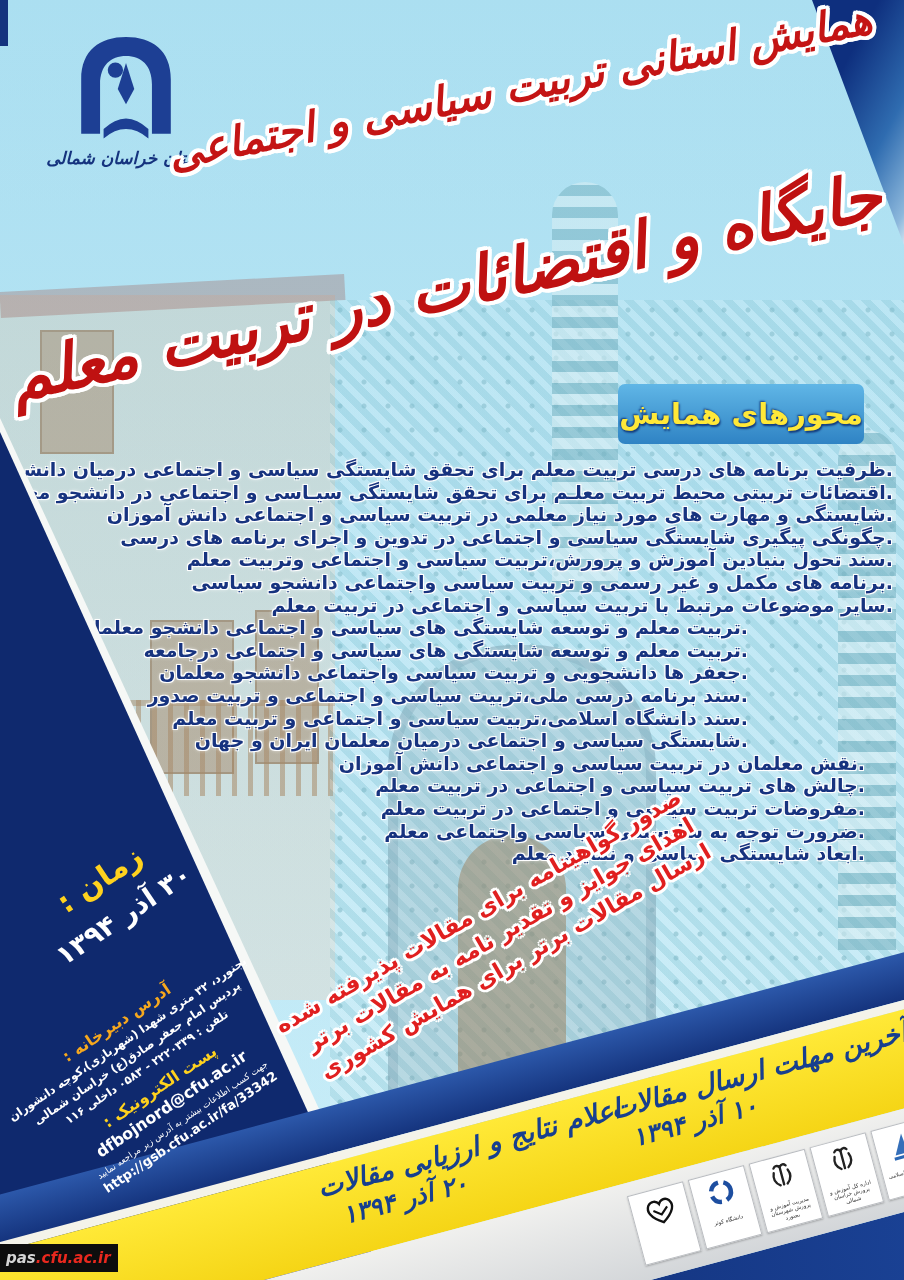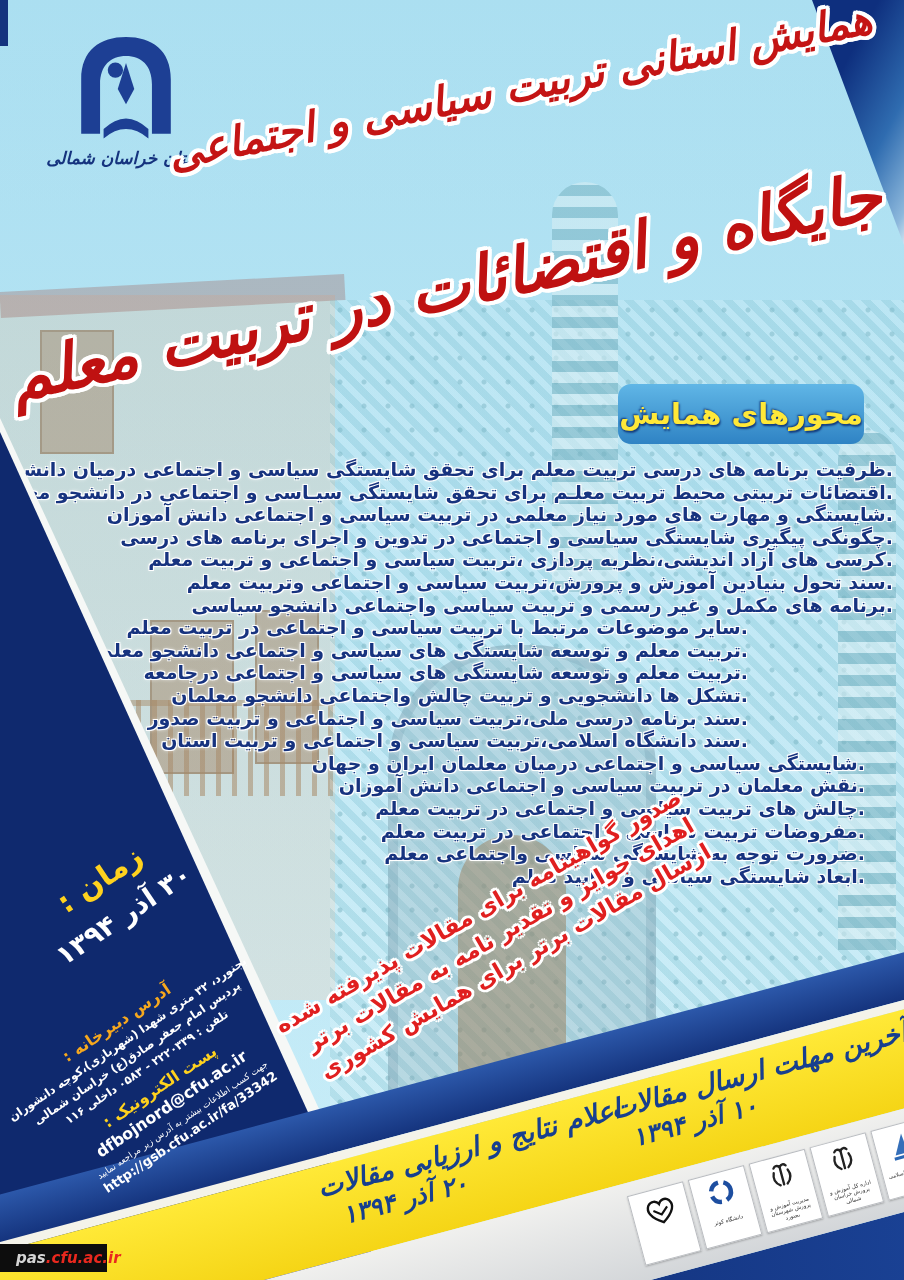--- a/index.html
+++ b/index.html
@@ -42,21 +42,21 @@
   
   .stroke-w{ text-shadow:
      -3px -3px 0 #fff, 3px -3px 0 #fff,-3px 3px 0 #fff,3px 3px 0 #fff,
      0 -4px 0 #fff,0 4px 0 #fff,-4px 0 0 #fff,4px 0 0 #fff,
      -2px -4px 0 #fff,2px 4px 0 #fff,4px -2px 0 #fff,-4px 2px 0 #fff;}
   .title-top{left:150px;top:62px;width:740px;z-index:3;transform:rotate(-11deg);
     font-size:42px;font-weight:bold;font-style:italic;color:#c41414;text-align:center;direction:rtl;white-space:nowrap;}
   .title-main{left:20px;top:248px;width:870px;z-index:3;transform:rotate(-12deg);
     font-size:64px;font-weight:bold;font-style:italic;color:#bf1111;text-align:center;direction:rtl;white-space:nowrap;}
   
-  .badge{left:618px;top:384px;width:246px;height:60px;z-index:3;border-radius:13px;
+  .badge{left:618px;top:384px;width:246px;height:60px;z-index:3;border-radius:7px;
     background:linear-gradient(180deg,#60b6e6,#2f83c4);display:flex;align-items:center;justify-content:center;
     font-size:29px;font-weight:bold;color:#ffe838;text-shadow:1px 2px 2px #123a7c, -1px -1px 2px #123a7c;direction:rtl;}
   .topics{left:0;top:458px;width:893px;z-index:3;direction:rtl;text-align:right;}
   .topic{font-size:19px;font-weight:bold;color:#17337f;line-height:22.6px;white-space:nowrap;
     text-shadow:-1px -1px 0 #fff,1px -1px 0 #fff,-1px 1px 0 #fff,1px 1px 0 #fff,0 0 4px #fff;}
   .topic:nth-child(n+8):nth-child(-n+13){margin-left:0;margin-right:145px;}
   .topic:nth-child(n+14){margin-right:28px;padding-left:20px;}
   
   .wedge-white{left:0;top:0;width:904px;height:1280px;z-index:3;background:#f6f8f6;
     clip-path:polygon(0 418px,398px 1280px,0 1280px);}
@@ -88,22 +88,22 @@
   .cluster-deadline{left:720px;width:380px;}
   .cluster-results{left:420px;width:380px;}
   .cluster-label{font-size:27px;font-weight:bold;font-style:italic;white-space:nowrap;}
   .cluster-date{font-size:25px;font-weight:bold;font-style:italic;margin-top:3px;margin-right:150px;}
   .logos{position:absolute;left:750px;top:13px;display:flex;gap:5px;}
   .tile{width:58px;height:72px;background:#fff;border:1px solid #b9bcc0;box-shadow:0 1px 2px rgba(0,0,0,.25);
     display:flex;flex-direction:column;align-items:center;padding:3px 2px;box-sizing:border-box;}
   .tile svg{width:36px;height:36px;flex:0 0 auto;}
   .tile-cap{font-size:5.5px;line-height:1.15;color:#333;text-align:center;direction:rtl;margin-top:2px;}
   
-  .site-strip{left:0;top:1244px;width:107px;height:28px;z-index:6;background:#0d0d0d;
-    display:flex;align-items:center;padding-left:16px;box-sizing:border-box;
+  .site-strip{left:0;top:1244px;width:118px;height:28px;z-index:6;background:#0d0d0d;
+    display:flex;align-items:center;padding-left:6px;box-sizing:border-box;
     font-size:15px;font-weight:bold;font-style:italic;}
   .site-prefix{color:#d4d4d4;}
   .site-suffix{color:#e8281e;}
 </style>
 </head>
 <body>
 
 <div class="poster">
 
   <div class="photo">
@@ -138,29 +138,28 @@
 
   <div class="abs title-top stroke-w">همایش استانی تربیت سیاسی و اجتماعی</div>
   <div class="abs title-main stroke-w">جایگاه و اقتضائات در تربیت معلم</div>
 
   <div class="abs badge">محورهای همایش</div>
   <div class="abs topics">
       <div class="topic">.ظرفیت برنامه های درسی تربیت معلم برای تحقق شایستگی سیاسی و اجتماعی درمیان دانشجو معلمان</div>
       <div class="topic">.اقتضائات تربیتی محیط تربیت معلـم برای تحقق شایستگی سیـاسی و اجتماعی در دانشجو معلم</div>
       <div class="topic">.شایستگی و مهارت های مورد نیاز معلمی در تربیت سیاسی و اجتماعی دانش آموزان</div>
       <div class="topic">.چگونگی پیگیری شایستگی سیاسی و اجتماعی در تدوین و اجرای برنامه های درسی</div>
-      <div class="topic">.کرسی های آزاد اندیشی،نظریه پردازی ،تربیت سیاسی و اجتماعی و تربیت معلم</div>
       <div class="topic">.سند تحول بنیادین آموزش و پرورش،تربیت سیاسی و اجتماعی وتربیت معلم</div>
       <div class="topic">.برنامه های مکمل و غیر رسمی و تربیت سیاسی واجتماعی دانشجو سیاسی</div>
       <div class="topic">.سایر موضوعات مرتبط با تربیت سیاسی و اجتماعی در تربیت معلم</div>
       <div class="topic">.تربیت معلم و توسعه شایستگی های سیاسی و اجتماعی دانشجو معلمان</div>
       <div class="topic">.تربیت معلم و توسعه شایستگی های سیاسی و اجتماعی درجامعه</div>
-      <div class="topic">.تشکل ها دانشجویی و تربیت چالش واجتماعی دانشجو معلمان</div>
+      <div class="topic">.جعفر ها دانشجویی و تربیت سیاسی واجتماعی دانشجو معلمان</div>
       <div class="topic">.سند برنامه درسی ملی،تربیت سیاسی و اجتماعی و تربیت صدور</div>
-      <div class="topic">.سند دانشگاه اسلامی،تربیت سیاسی و اجتماعی و تربیت استان</div>
+      <div class="topic">.سند دانشگاه اسلامی،تربیت سیاسی و اجتماعی و تربیت معلم</div>
       <div class="topic">.شایستگی سیاسی و اجتماعی درمیان معلمان ایران و جهان</div>
       <div class="topic">.نقش معلمان در تربیت سیاسی و اجتماعی دانش آموزان</div>
       <div class="topic">.چالش های تربیت سیاسی و اجتماعی در تربیت معلم</div>
       <div class="topic">.مفروضات تربیت سیاسی و اجتماعی در تربیت معلم</div>
       <div class="topic">.ضرورت توجه به شایستگی سیاسی واجتماعی معلم</div>
       <div class="topic">.ابعاد شایستگی سیاسی و نمایید معلم</div>
     </div>
 
   <div class="abs wedge-white"></div>
   <div class="abs wedge"></div>

